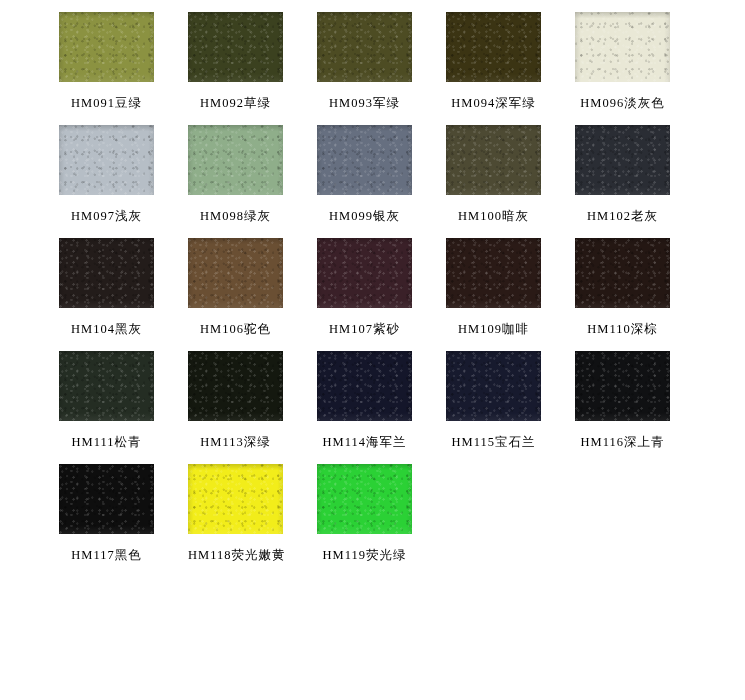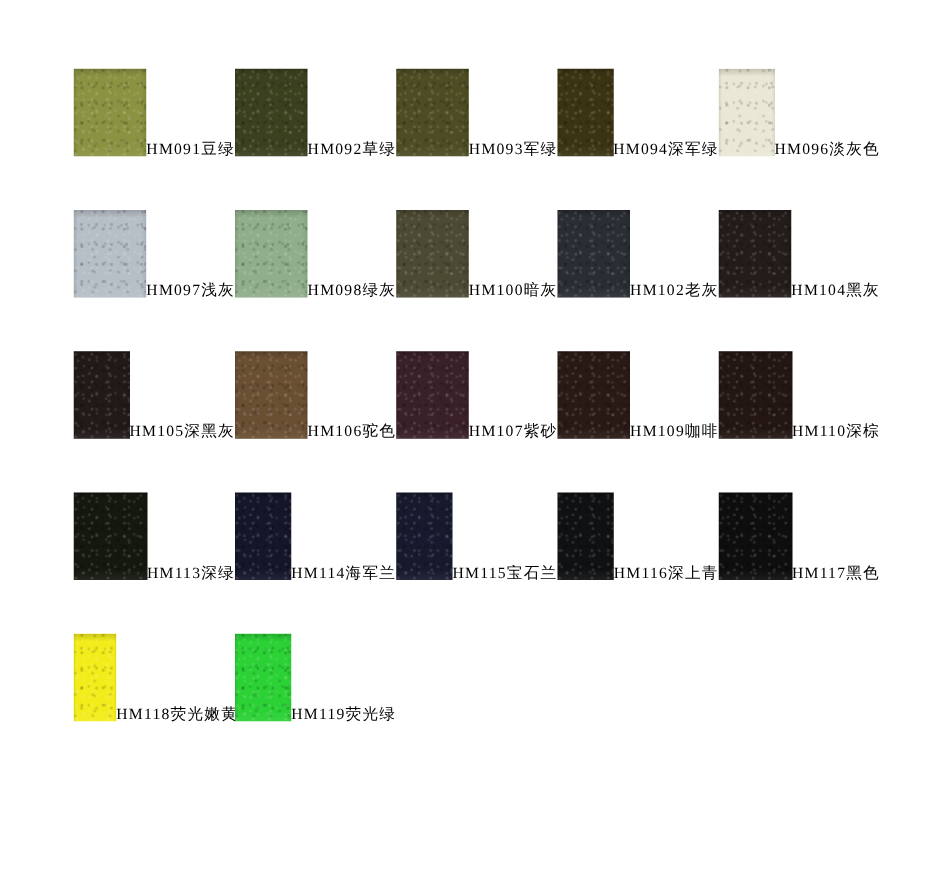--- a/index.html
+++ b/index.html
@@ -18,22 +18,22 @@
     display: grid;
     grid-template-columns: repeat(5, 129px);
     grid-template-rows: repeat(6, 113px);
     justify-content: start;
     padding: 12px 0 0 59px;
     box-sizing: border-box;
   }
 
   .swatch-cell {
     display: flex;
-    flex-direction: row;
-    align-items: flex-end;
+    flex-direction: column;
+    align-items: flex-start;
     width: 129px;
   }
 
   .swatch-chip {
     width: 95px;
     height: 70px;
     position: relative;
     overflow: hidden;
     background-color: #888;
   }
@@ -108,50 +108,54 @@
     </div>
     <div class="swatch-cell">
       <div class="swatch-chip" style="background-color: rgb(182, 190, 198);"></div>
       <div class="swatch-label">HM097浅灰</div>
     </div>
     <div class="swatch-cell">
       <div class="swatch-chip" style="background-color: rgb(143, 174, 138);"></div>
       <div class="swatch-label">HM098绿灰</div>
     </div>
     <div class="swatch-cell">
+      <div class="swatch-chip" style="background-color: rgb(102, 111, 128);"></div>
+      <div class="swatch-label">HM099银灰</div>
+    </div>
+    <div class="swatch-cell">
       <div class="swatch-chip" style="background-color: rgb(77, 74, 51);"></div>
       <div class="swatch-label">HM100暗灰</div>
     </div>
     <div class="swatch-cell">
       <div class="swatch-chip" style="background-color: rgb(42, 45, 52);"></div>
       <div class="swatch-label">HM102老灰</div>
     </div>
     <div class="swatch-cell">
       <div class="swatch-chip" style="background-color: rgb(35, 28, 26);"></div>
       <div class="swatch-label">HM104黑灰</div>
-    </div>
-    <div class="swatch-cell">
-      <div class="swatch-chip" style="background-color: rgb(34, 26, 24);"></div>
-      <div class="swatch-label">HM105深黑灰</div>
     </div>
     <div class="swatch-cell">
       <div class="swatch-chip" style="background-color: rgb(106, 79, 51);"></div>
       <div class="swatch-label">HM106驼色</div>
     </div>
     <div class="swatch-cell">
       <div class="swatch-chip" style="background-color: rgb(58, 32, 40);"></div>
       <div class="swatch-label">HM107紫砂</div>
     </div>
     <div class="swatch-cell">
       <div class="swatch-chip" style="background-color: rgb(42, 26, 22);"></div>
       <div class="swatch-label">HM109咖啡</div>
     </div>
     <div class="swatch-cell">
       <div class="swatch-chip" style="background-color: rgb(36, 23, 19);"></div>
       <div class="swatch-label">HM110深棕</div>
+    </div>
+    <div class="swatch-cell">
+      <div class="swatch-chip" style="background-color: rgb(36, 45, 35);"></div>
+      <div class="swatch-label">HM111松青</div>
     </div>
     <div class="swatch-cell">
       <div class="swatch-chip" style="background-color: rgb(20, 24, 15);"></div>
       <div class="swatch-label">HM113深绿</div>
     </div>
     <div class="swatch-cell">
       <div class="swatch-chip" style="background-color: rgb(20, 22, 42);"></div>
       <div class="swatch-label">HM114海军兰</div>
     </div>
     <div class="swatch-cell">

